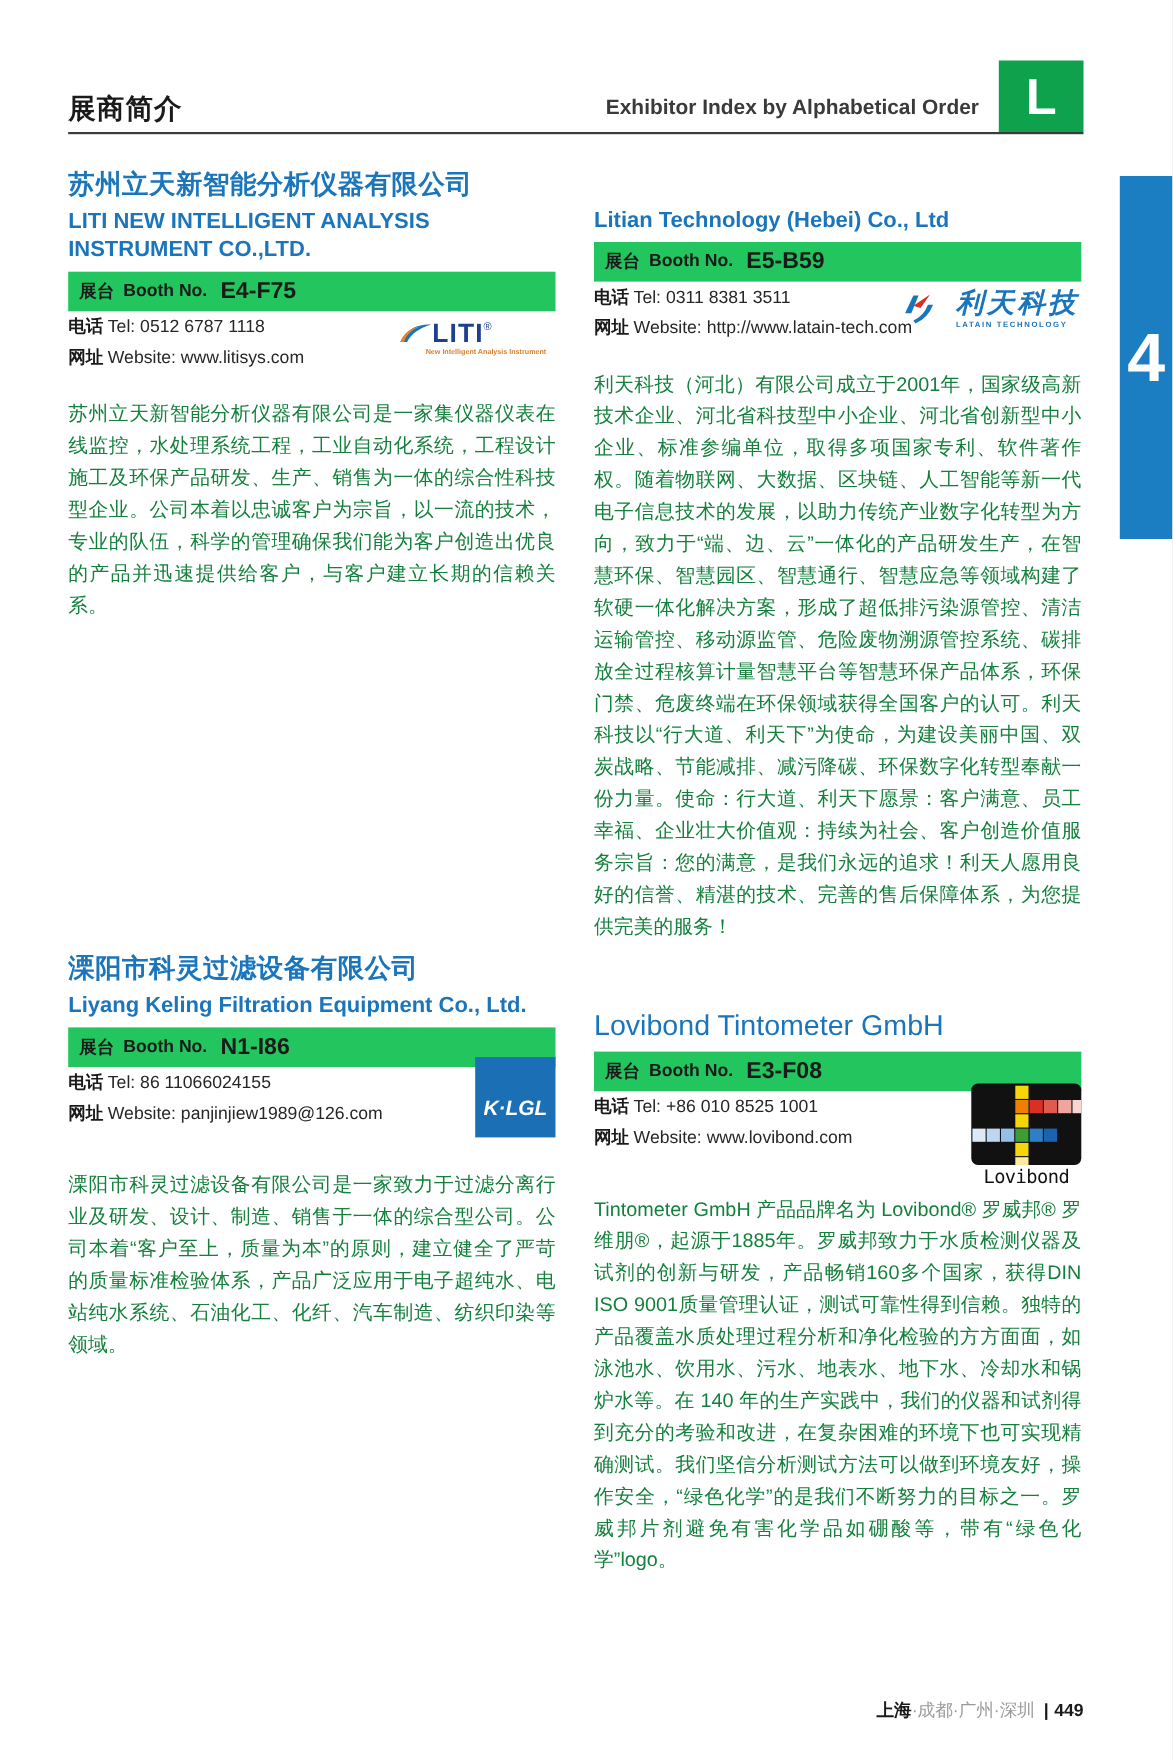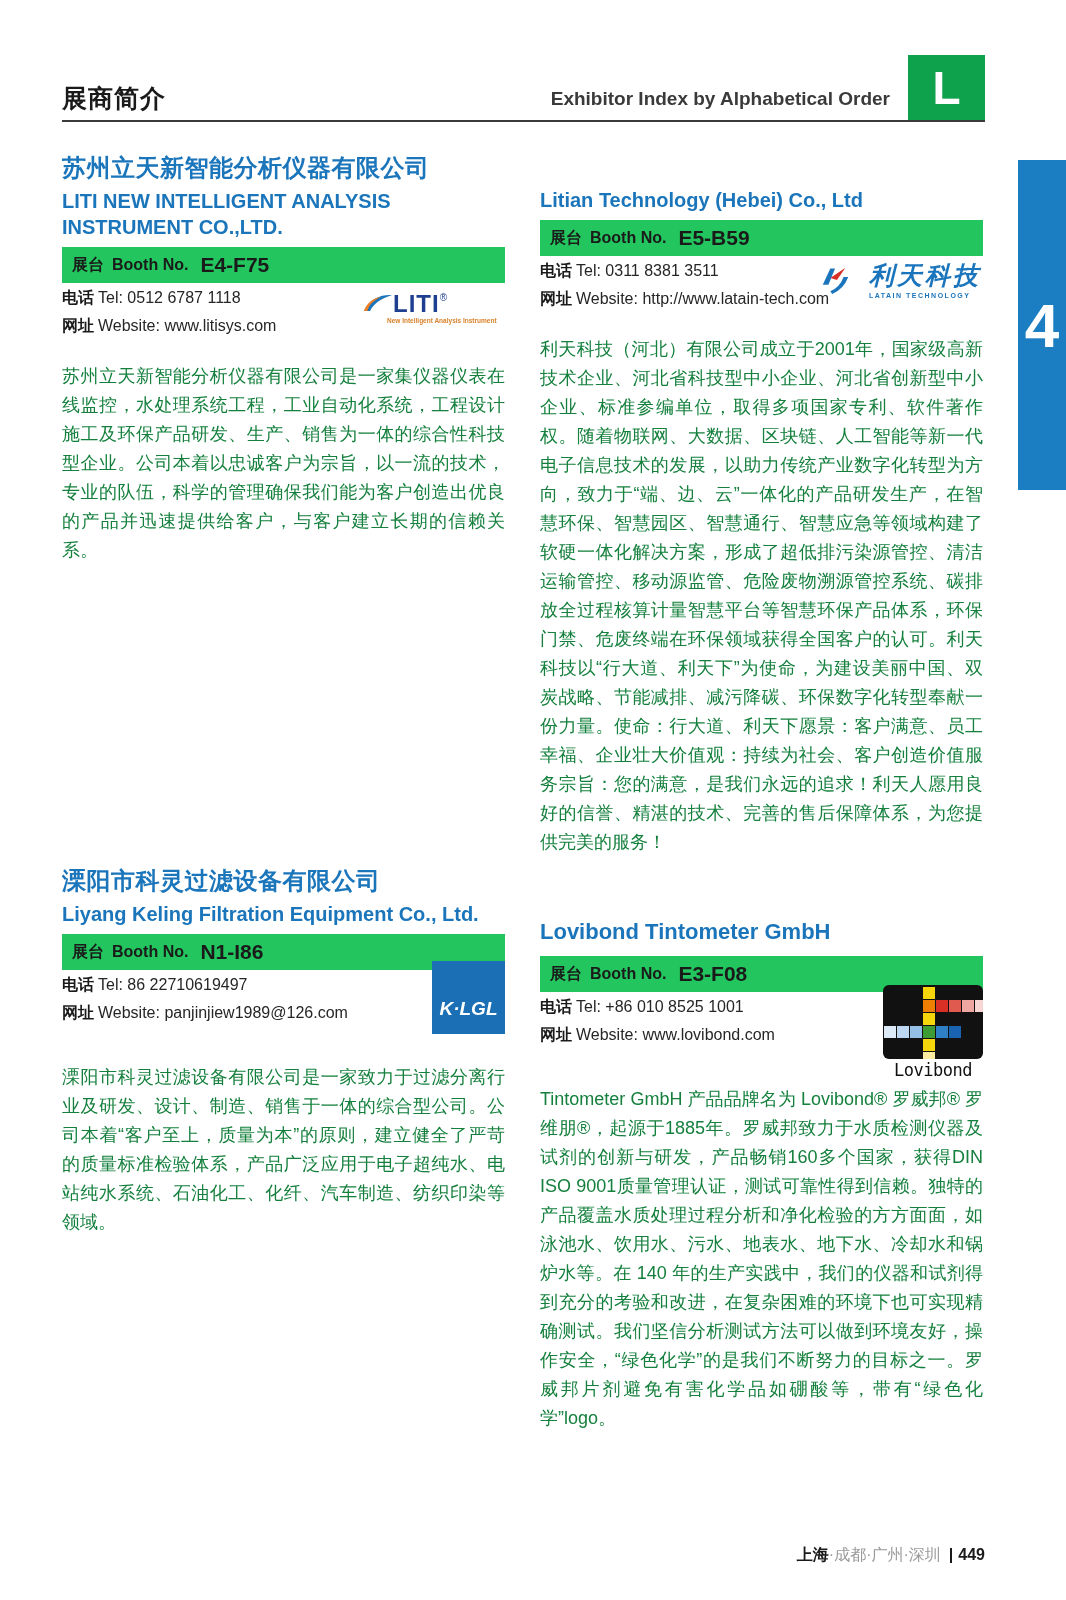--- a/index.html
+++ b/index.html
@@ -27,21 +27,21 @@
   .index-letter-box span { color:#ffffff; font-size:46px; font-weight:bold; line-height:1; }
   .side-tab {
     position:absolute; left:1018px; top:160px; width:48px; height:330px; background:#1b7ec3;
     display:flex; align-items:center; justify-content:center;
   }
   .side-tab span { color:#ffffff; font-size:62px; font-weight:bold; }
   
   .entry { position:absolute; width:443px; }
   .name-zh { font-size:24px; font-weight:bold; color:#1a75bb; line-height:32px; letter-spacing:.5px; }
   .name-en { font-size:20px; font-weight:bold; color:#1a75bb; line-height:26px; margin-top:4px; }
-  .name-en-solo { font-size:22px; font-weight:bold; color:#1a75bb; line-height:34px; }
+  .name-en-solo { font-size:26px; font-weight:normal; color:#1a75bb; line-height:34px; }
   .booth-bar {
     margin-top:7px; height:36px; background:#22c55e; display:flex; align-items:center;
     padding:0 10px; gap:8px;
   }
   .booth-lbl { font-size:16px; font-weight:bold; color:#1a1a1a; }
   .booth-no { font-size:21px; font-weight:bold; color:#1a1a1a; margin-left:4px; }
   .contact { position:relative; margin-top:1px; }
   .contact.h1 { height:78px; }
   .contact.h2 { height:92px; }
   .contact-row { font-size:16px; color:#262626; line-height:28px; }
@@ -158,21 +158,21 @@
     <h2 class="name-zh">溧阳市科灵过滤设备有限公司</h2>
     <h3 class="name-en">Liyang Keling Filtration Equipment Co., Ltd.</h3>
     <div class="booth-bar">
       <span class="booth-lbl">展台</span>
       <span class="booth-lbl">Booth No.</span>
       <span class="booth-no">N1-I86</span>
     </div>
     <div class="contact h2">
       <div class="contact-row">
         <span class="lbl-zh">电话</span><span>Tel:</span>
-        <span>86 22710619497</span>
+        <span>86 11066024155</span>
       </div>
       <div class="contact-row">
         <span class="lbl-zh">网址</span><span>Website:</span>
         <span>panjinjiew1989@126.com</span>
       </div>
       <div class="logo klgl-logo">
         <span class="klgl-text">K·LGL</span>
       </div>
     </div>
     <p class="desc">溧阳市科灵过滤设备有限公司是一家致力于过滤分离行业及研发、设计、制造、销售于一体的综合型公司。公司本着“客户至上，质量为本”的原则，建立健全了严苛的质量标准检验体系，产品广泛应用于电子超纯水、电站纯水系统、石油化工、化纤、汽车制造、纺织印染等领域。</p>

